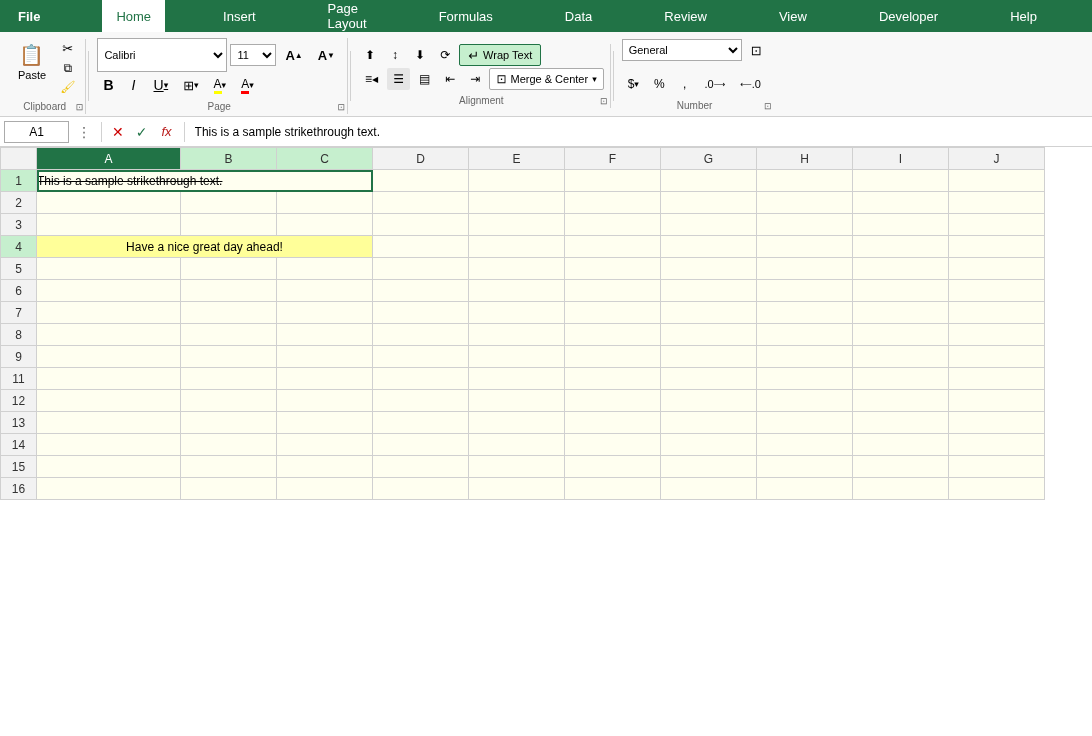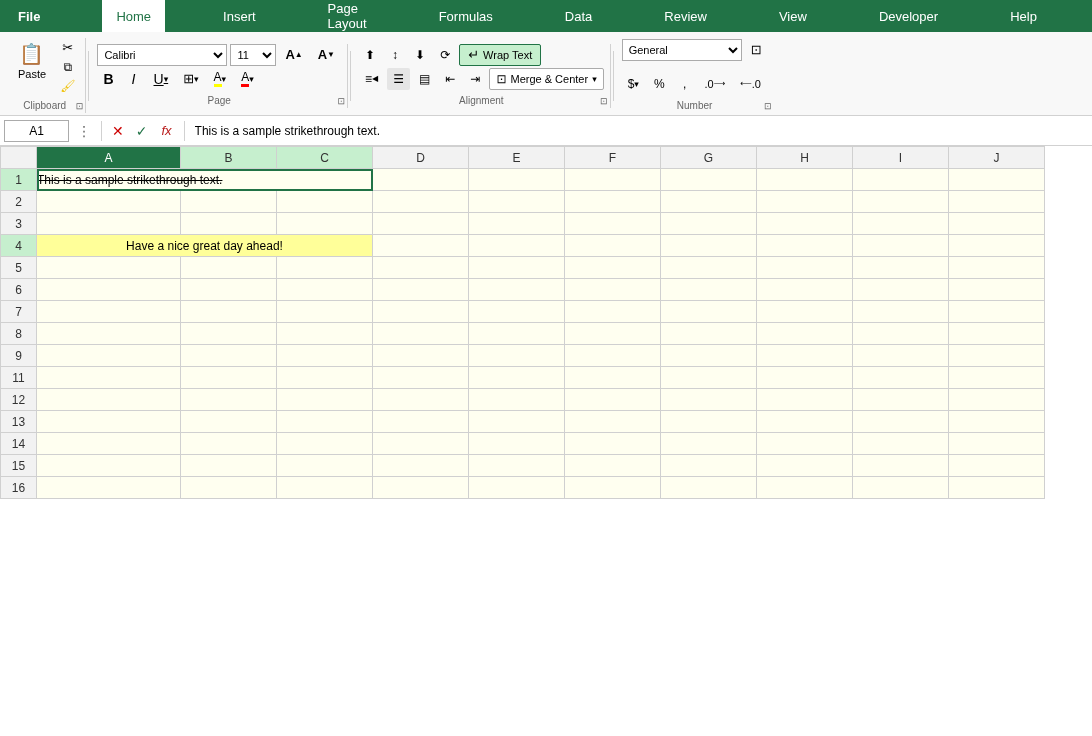--- a/index.html
+++ b/index.html
@@ -111,21 +111,21 @@
     }
     .font-row {
       display: flex;
       align-items: center;
       gap: 3px;
     }
     select.font-select {
       font-size: 11px;
       border: 1px solid #ababab;
       background: #fff;
-      height: 22px;
+      height: 34px;
       width: 130px;
       padding: 0 2px;
       cursor: pointer;
     }
     select.size-select {
       font-size: 11px;
       border: 1px solid #ababab;
       background: #fff;
       height: 22px;
       width: 46px;

